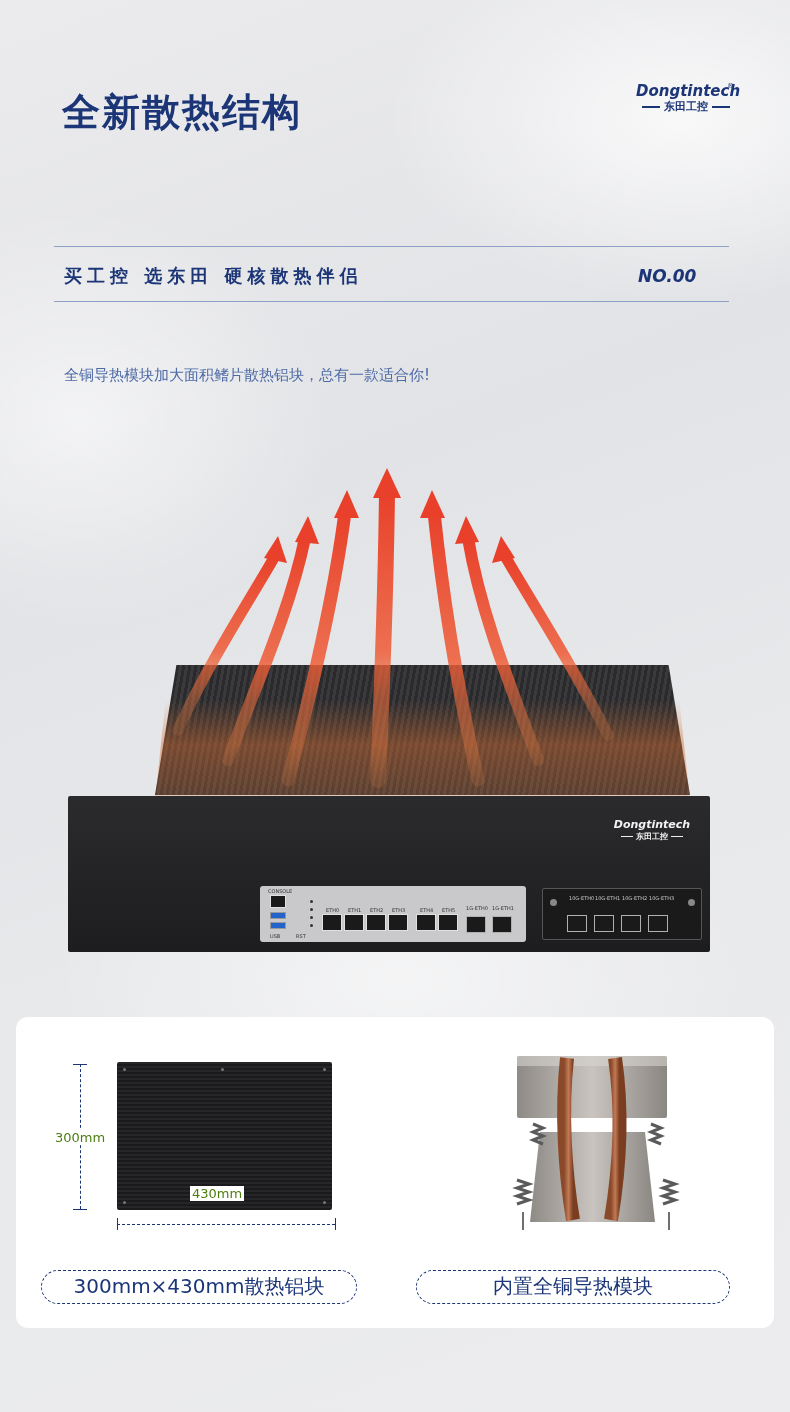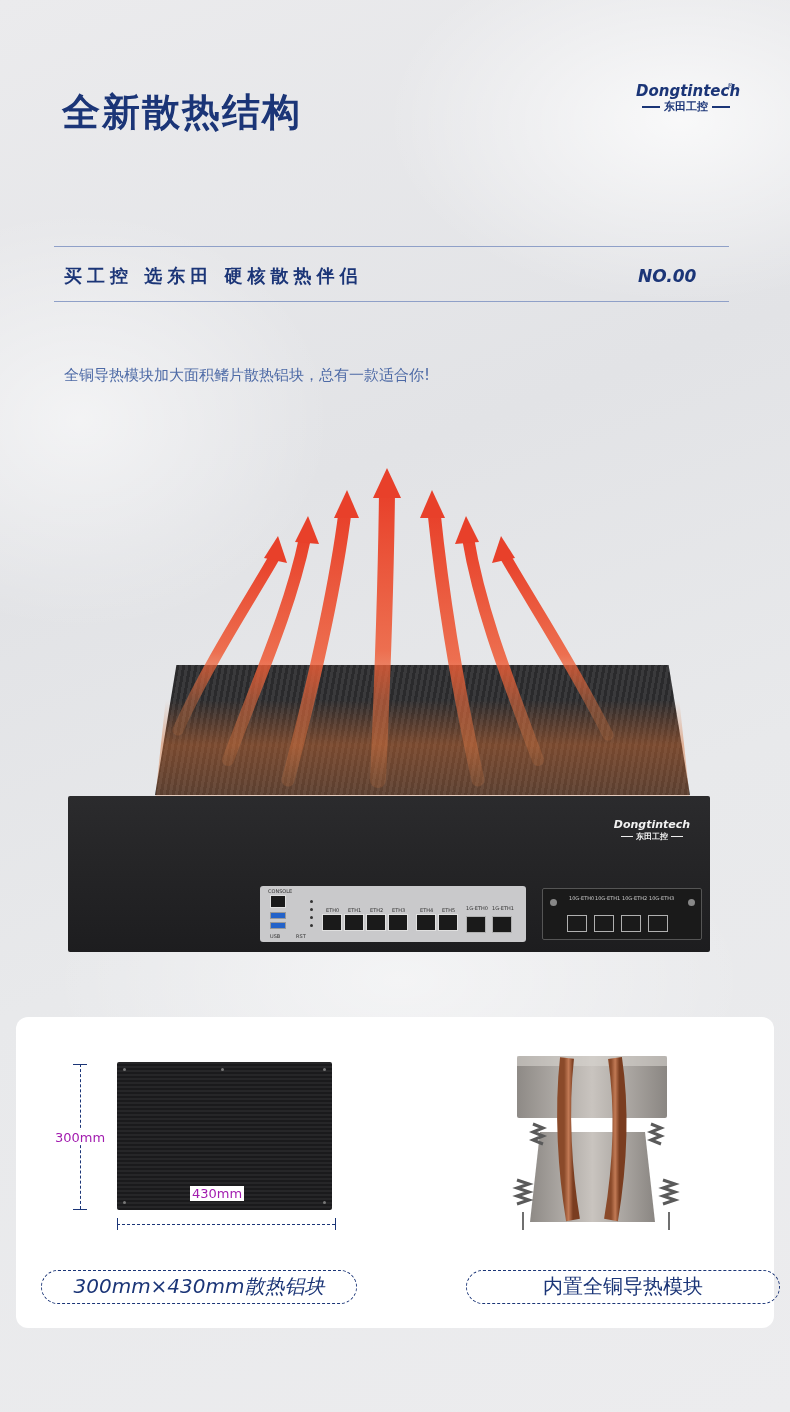--- a/index.html
+++ b/index.html
@@ -84,21 +84,21 @@
   .arrows { position: absolute; left: 0; top: 0; width: 680px; height: 360px; }
   
   .card {
     position: absolute; left: 16px; top: 1017px; width: 758px; height: 311px;
     background: #ffffff; border-radius: 12px;
   }
   .pill {
     position: absolute; top: 1270px; height: 34px; border: 1.5px dashed #1b3577; border-radius: 17px;
     color: #1b3577; font-size: 20px; text-align: center; line-height: 31px;
   }
-  .dim-label { position: absolute; color: #a21caf; font-size: 13px; }
+  .dim-label { position: absolute; color: #4d7c0f; font-size: 13px; }
   .plate {
     position: absolute; left: 117px; top: 1062px; width: 215px; height: 148px;
     background: repeating-linear-gradient(180deg, #262628 0px, #262628 2px, #1a1a1c 2px, #1a1a1c 4px);
     border-radius: 2px;
   }
   .plate-dot { position: absolute; width: 3px; height: 3px; border-radius: 50%; background: #777; }
   .dim-line-v { position: absolute; left: 80px; top: 1064px; width: 1px; height: 145px; border-left: 1px dashed #1b3577; }
   .dim-line-h { position: absolute; left: 117px; top: 1224px; width: 218px; height: 1px; border-top: 1px dashed #1b3577; }
   .tick-h { position: absolute; height: 1px; width: 14px; background: #1b3577; }
   .tick-v { position: absolute; width: 1px; height: 12px; background: #1b3577; }
@@ -269,14 +269,14 @@
     <path d="M156 72 l10 4 l-10 4 l10 4 l-10 4 l10 4"></path>
     <path d="M22 128 l12 4 l-12 4 l12 4 l-12 4 l12 4 l-12 4"></path>
     <path d="M168 128 l12 4 l-12 4 l12 4 l-12 4 l12 4 l-12 4"></path>
   </g>
   <g stroke="#6f6f6f" stroke-width="2">
     <line x1="28" y1="160" x2="28" y2="178"></line>
     <line x1="174" y1="160" x2="174" y2="178"></line>
   </g>
 </svg>
 
-<div class="pill" style="left:41px;width:316px;font-style:italic;">300mm×430mm散热铝块</div>
-<div class="pill" style="left:466px;width:314px;">内置全铜导热模块</div>
+<div class="pill" style="left:41px;width:316px;">300mm×430mm散热铝块</div>
+<div class="pill" style="left:416px;width:314px;">内置全铜导热模块</div>
 
 </body></html>

